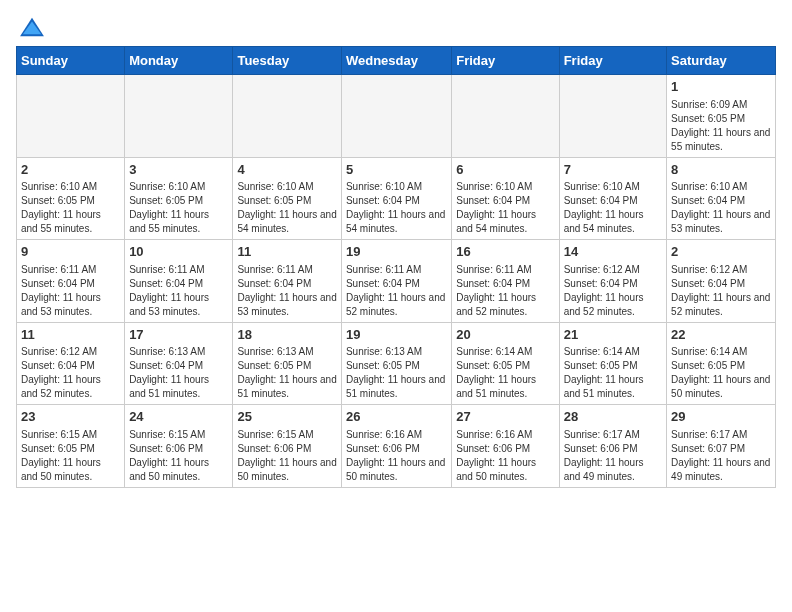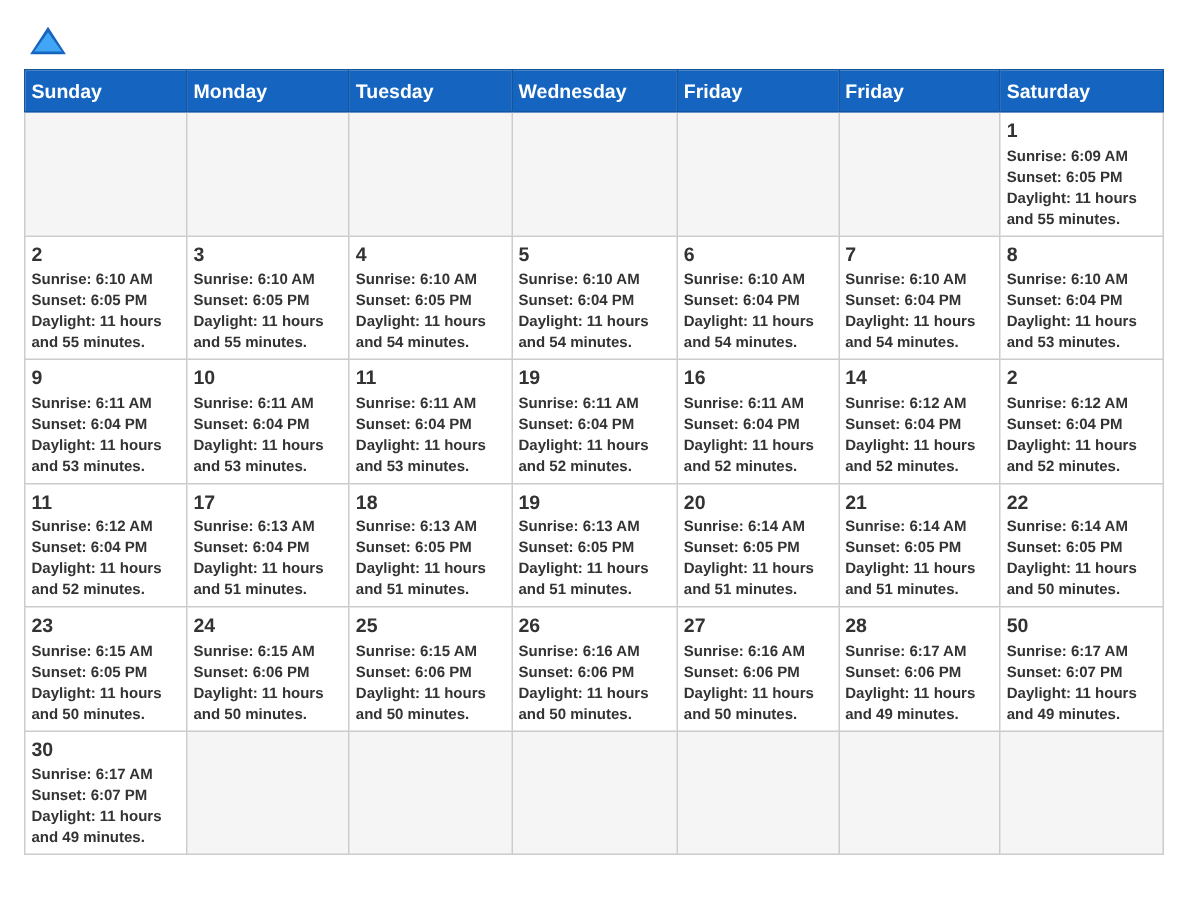--- a/index.html
+++ b/index.html
@@ -78,21 +78,20 @@
       font-size: 13px;
       font-weight: bold;
       color: #333;
       display: block;
       margin-bottom: 2px;
     }
     .day-info {
       font-size: 10px;
       color: #333;
       line-height: 1.4;
-      font-weight: bold;
     }
     .last-row td {
       min-height: 60px;
     }
   </style>
 </head>
 <body>
 
 <div class="header">
   <div class="logo">
@@ -245,30 +244,18 @@
         </td>
         <td>
           <span class="day-num">27</span>
           <div class="day-info">Sunrise: 6:16 AM<br>Sunset: 6:06 PM<br>Daylight: 11 hours and 50 minutes.</div>
         </td>
         <td>
           <span class="day-num">28</span>
           <div class="day-info">Sunrise: 6:17 AM<br>Sunset: 6:06 PM<br>Daylight: 11 hours and 49 minutes.</div>
         </td>
         <td>
-          <span class="day-num">50</span>
+          <span class="day-num">29</span>
           <div class="day-info">Sunrise: 6:17 AM<br>Sunset: 6:07 PM<br>Daylight: 11 hours and 49 minutes.</div>
         </td>
-      </tr>
-      <tr class="last-row">
-        <td>
-          <span class="day-num">30</span>
-          <div class="day-info">Sunrise: 6:17 AM<br>Sunset: 6:07 PM<br>Daylight: 11 hours and 49 minutes.</div>
-        </td>
-        <td class="empty"></td>
-        <td class="empty"></td>
-        <td class="empty"></td>
-        <td class="empty"></td>
-        <td class="empty"></td>
-        <td class="empty"></td>
       </tr>
     </tbody>
 </table>
 
 </body></html>

